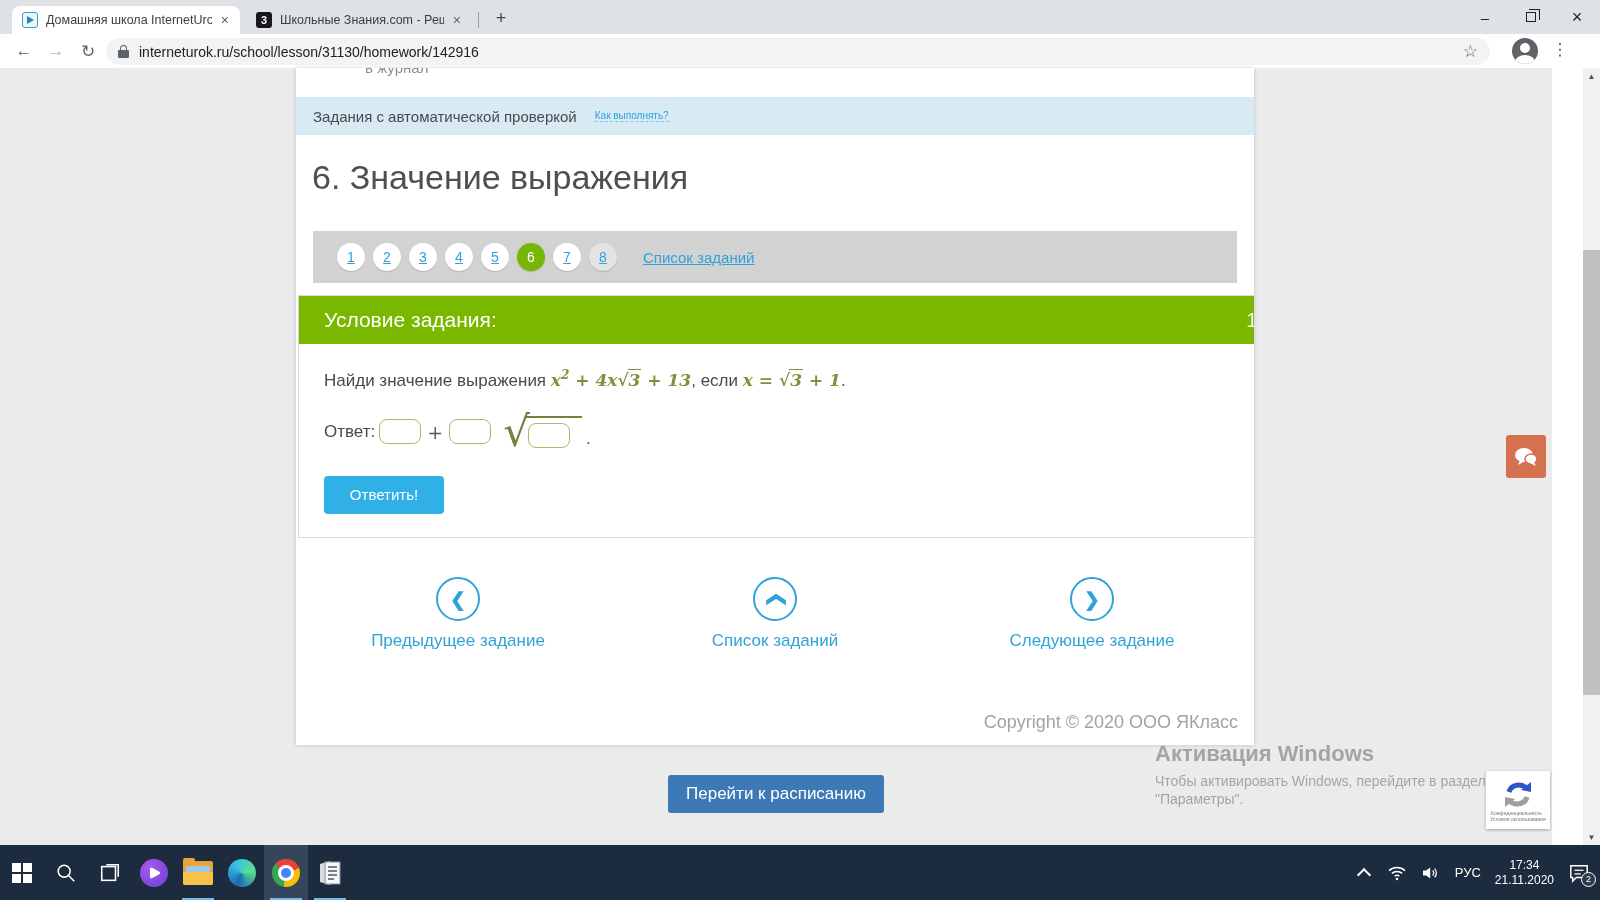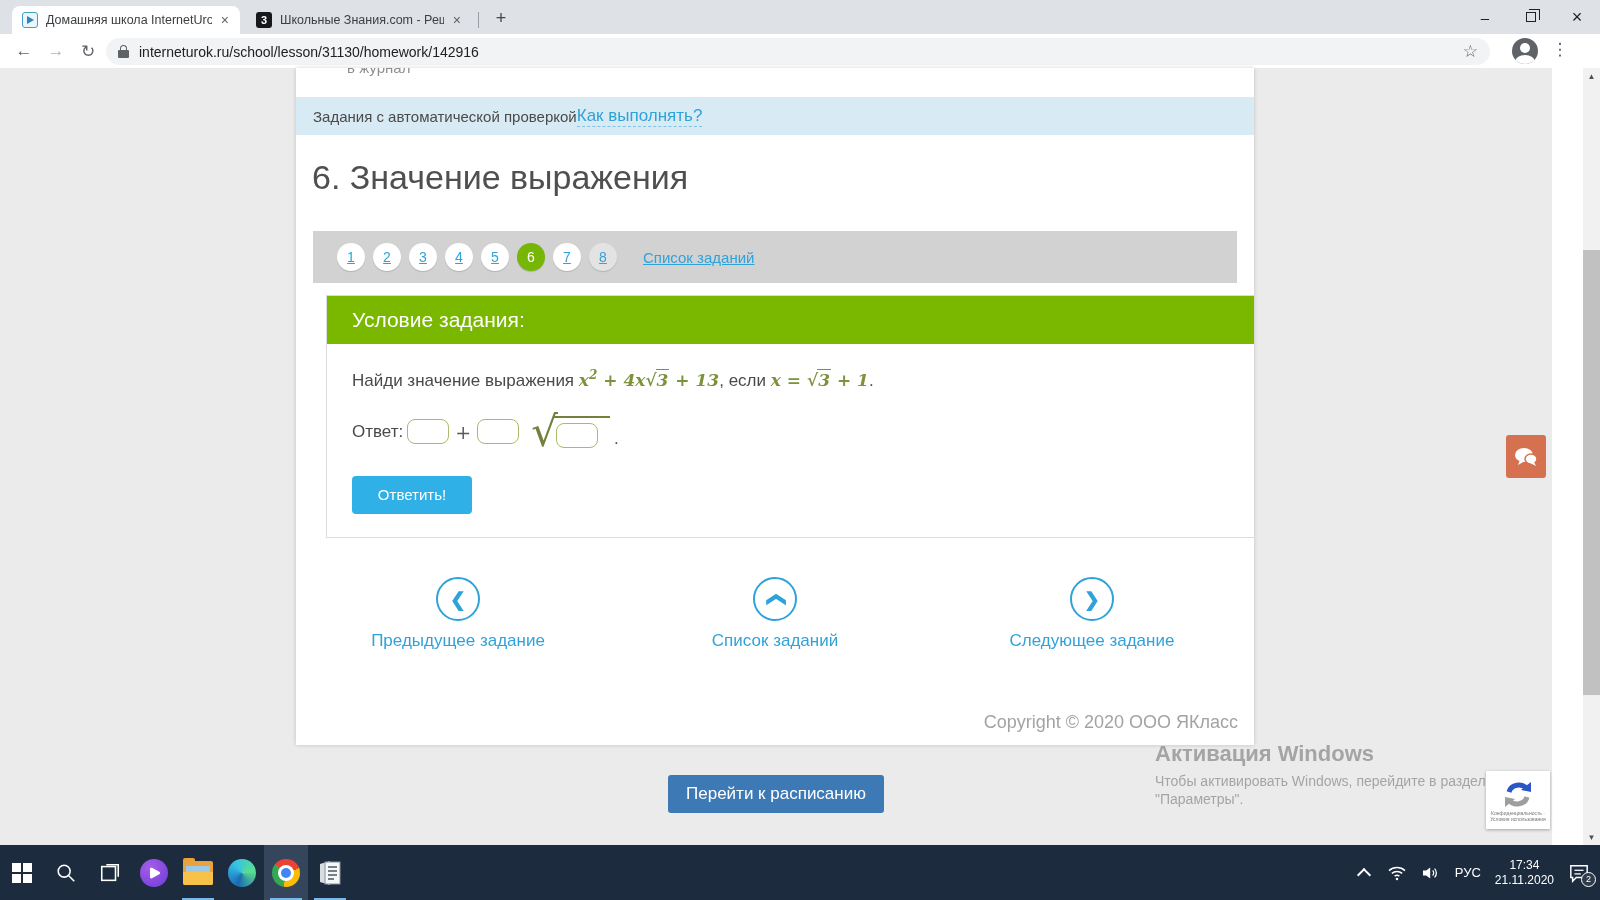--- a/index.html
+++ b/index.html
@@ -35,33 +35,33 @@
   .star-btn { color:#5f6368; font-size:17px; }
   .avatar { position:absolute; right:62px; top:4px; width:26px; height:26px; border-radius:50%; background:#5f6368; overflow:hidden; }
   .avatar::before { content:""; position:absolute; left:8px; top:5px; width:10px; height:10px; border-radius:50%; background:#fff; }
   .avatar::after { content:""; position:absolute; left:3px; top:17px; width:20px; height:14px; border-radius:50%; background:#fff; }
   .menu-btn { position:absolute; right:28px; top:5px; color:#5f6368; font-size:17px; width:24px; text-align:center; }
 
   
   .pagearea { position:absolute; left:0; top:68px; width:1600px; height:777px; background:#ebebeb; }
   .right-white-strip { position:absolute; left:1552px; top:0; width:31px; height:777px; background:#fff; }
   .card { position:absolute; left:296px; top:0; width:958px; height:677px; background:#fff; box-shadow:0 0 4px rgba(0,0,0,.18); overflow:hidden; }
-  .clipped-top { position:absolute; left:51px; top:-9px; font-size:15px; color:#8f8f8f; }
+  .clipped-top { position:absolute; left:69px; top:-9px; font-size:15px; color:#8f8f8f; }
   .banner { position:absolute; left:0; top:29px; width:1143px; height:38px; background:#d8eaf4; display:flex; align-items:center; padding-left:17px; }
   .banner-label { font-size:15px; color:#4a4a4a; }
-  .banner-link { font-size:17px; color:#2fa3d9; border-bottom:1px dashed #7fc4e4; cursor:pointer; }
+  .banner-link { font-size:10px; color:#2fa3d9; margin-left:18px; border-bottom:1px dashed #7fc4e4; cursor:pointer; }
   .page-title { position:absolute; left:16px; top:90px; font-size:34px; font-weight:400; color:#4f4f4f; }
 
   .pager { position:absolute; left:17px; top:163px; width:924px; height:52px; background:#d2d2d2; display:flex; align-items:center; padding-left:24px; }
   .pnum { width:28px; height:28px; border-radius:50%; background:#fff; margin-right:8px; display:flex; align-items:center; justify-content:center; font-size:14px; color:#2fa3d9; text-decoration:underline; box-shadow:0 1px 1px rgba(0,0,0,.15); cursor:pointer; }
   .pnum.active { background:#76b607; color:#fff; text-decoration:none; }
   .pnum.dimmed { background:#e3e3e3; }
   .pager-link { margin-left:18px; font-size:15px; color:#2fa3d9; text-decoration:underline; cursor:pointer; }
 
-  .taskbox { position:absolute; left:30px; top:227px; width:1019px; height:243px; border:1px solid #dcdcdc; background:#fff; }
+  .taskbox { position:absolute; left:2px; top:227px; width:1019px; height:243px; border:1px solid #dcdcdc; background:#fff; }
   .taskhead { height:48px; background:#7ab800; display:flex; align-items:center; justify-content:space-between; padding:0 25px; }
   .taskhead-title { color:#fff; font-size:21px; }
   .taskhead-points { color:#f2f8e6; font-size:20px; }
   .taskbody { padding:24px 25px 0 25px; }
   .problem { font-size:17px; color:#4a4a4a; }
   .math { font-family:"DejaVu Serif",serif; font-style:italic; font-weight:bold; color:#7c923b; font-size:17px; }
   .math sup { font-size:12px; font-style:italic; }
   .rad { white-space:nowrap; }
   .rad .sym { font-style:normal; }
   .rad .bar { border-top:1.6px solid #7c923b; padding:0 1px; margin-left:-1px; }

